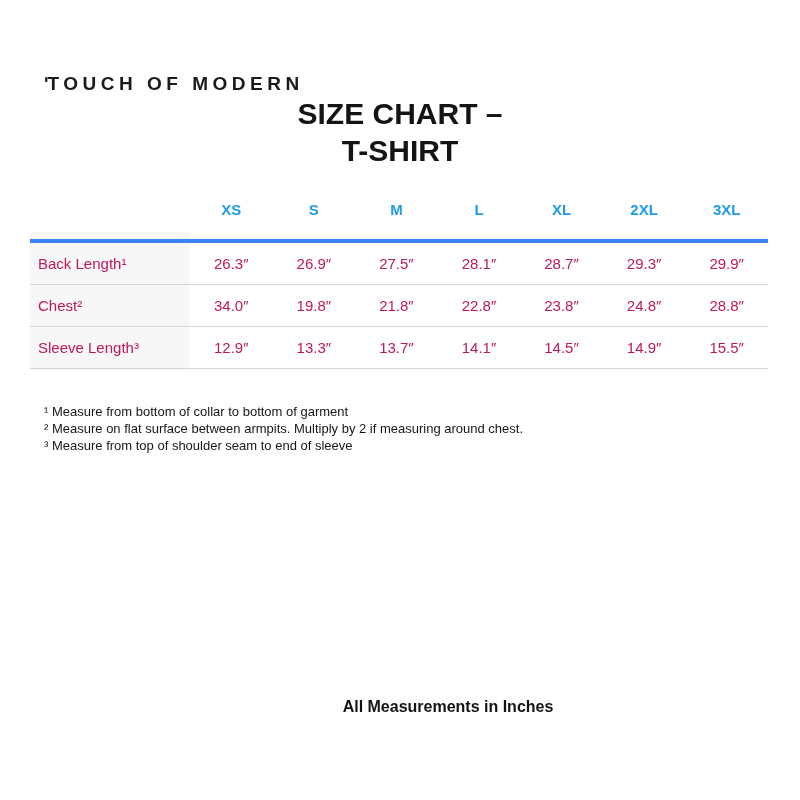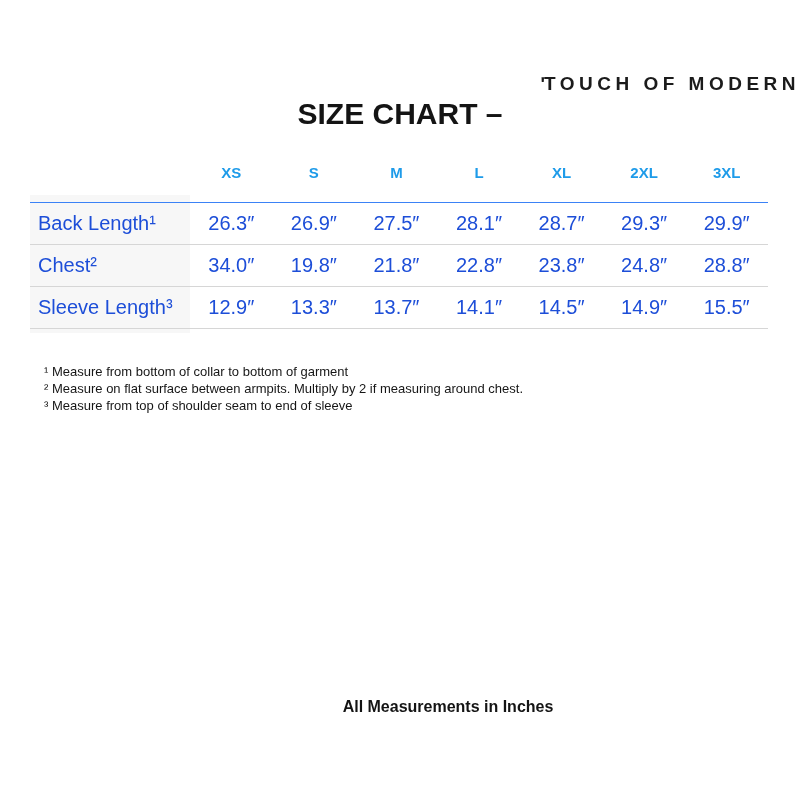--- a/index.html
+++ b/index.html
@@ -7,26 +7,27 @@
     width:800px;height:800px;
     font-family:"Liberation Sans",sans-serif;
     color:#151515;
     -webkit-font-smoothing:antialiased;
   }
   .page{position:relative;width:800px;height:800px;overflow:hidden;background:#ffffff;}
 
   
   .logo{
     margin-top:73px;
-    text-align:right;
+    text-align:left;
     font-size:19px;
     font-weight:bold;
     letter-spacing:4.5px;
     color:#1b1b1b;
     white-space:nowrap;
+    margin-left:44px;
   }
   .logo .mark{letter-spacing:0;margin-right:-1px;font-weight:bold;}
 
   
   .title{
     text-align:center;
     font-size:30px;
     line-height:37px;
     font-weight:600;
     color:#141414;
@@ -58,29 +59,29 @@
   table.size-table col.c-label{width:160px;}
   table.size-table thead th{
     height:38px;
     padding:0;
     vertical-align:top;
     font-size:15px;
     font-weight:bold;
     color:#1e9be9;
     text-align:center;
   }
-  table.size-table thead tr{border-bottom:1px solid #3b82f6;}
+  table.size-table thead tr{border-bottom:4px solid #3b82f6;}
   table.size-table tbody tr{border-bottom:1px solid #d6d6d6;}
   table.size-table tbody td{
     height:41px;
     padding:0;
-    font-size:20px;
+    font-size:15px;
     text-align:center;
     vertical-align:middle;
-    color:#1d4ed8;
+    color:#be185d;
   }
   table.size-table tbody td.row-label{
     text-align:left;
     padding-left:8px;
   }
 
   
   .footnotes{
     margin:34px 3px 0 44px;
     font-size:13px;
@@ -105,20 +106,21 @@
 <body>
 
 <div class="page">
 
   <div class="logo">
     <span class="mark">ʹ</span><span>TOUCH OF MODERN</span>
   </div>
 
   <div class="title">
     <div>SIZE CHART –</div>
+    <div>T-SHIRT</div>
   </div>
 
 
   <div class="table-wrap">
     <div class="label-band"></div>
     <table class="size-table">
       <colgroup>
         <col class="c-label">
           <col>
           <col>

